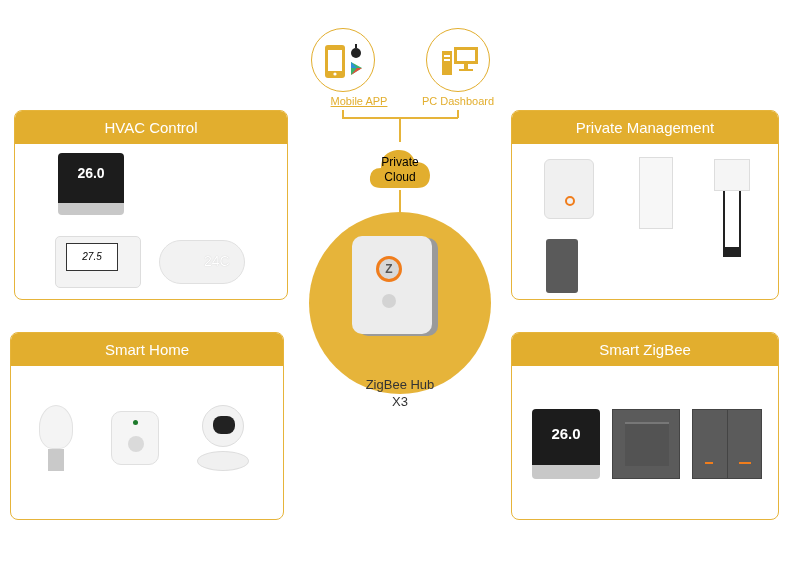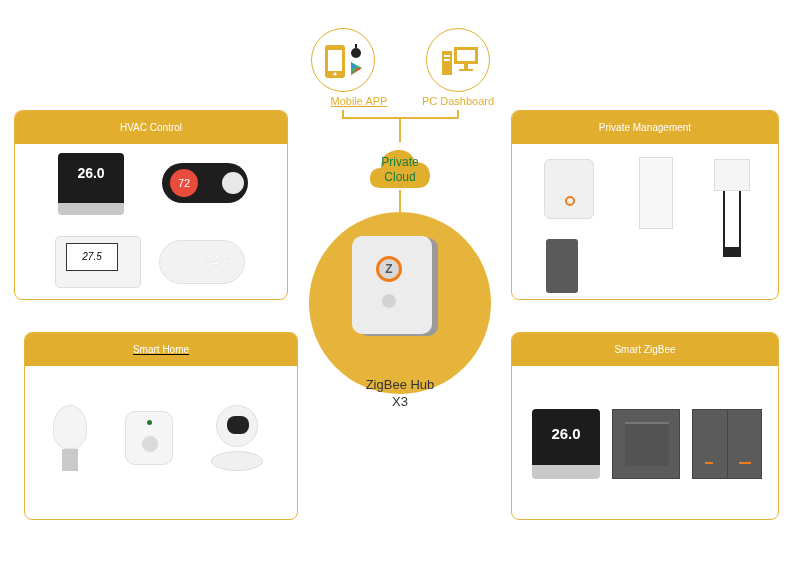--- a/index.html
+++ b/index.html
@@ -1,19 +1,19 @@
 <!DOCTYPE html>
 <html><head>
 <meta charset="utf-8">
 <style>
   * { box-sizing: border-box; margin: 0; padding: 0; }
   body { width: 800px; height: 566px; background: #ffffff; position: relative; overflow: hidden; font-family: "Liberation Sans", "DejaVu Sans", sans-serif; }
   .abs { position: absolute; }
   .panel { position: absolute; border: 1.5px solid #e6b43a; border-radius: 8px; background: #fff; overflow: hidden; }
-  .panel-head { height: 33px; background: #e2ae2e; color: #fff; font-size: 10px; text-align: center; line-height: 33px; }
+  .panel-head { height: 33px; background: #e2ae2e; color: #fff; font-size: 15px; text-align: center; line-height: 33px; }
   .top-circle { position: absolute; width: 64px; height: 64px; border: 1.5px solid #e2ae2e; border-radius: 50%; background: #fff; }
   .top-label { position: absolute; font-size: 11px; color: #e2ae2e; text-align: center; }
   .line { position: absolute; background: #e6b43a; }
   .device { position: absolute; }
 </style>
 </head>
 <body>
 
 <div class="top-circle" style="left:311px;top:28px;">
   <svg width="64" height="64" viewBox="0 0 64 64">
@@ -47,45 +47,41 @@
 <div class="top-label" style="left:412px;top:95px;width:92px;">PC Dashboard</div>
 
 <div class="line" style="left:342px;top:110px;width:1.5px;height:8px;"></div>
 <div class="line" style="left:457px;top:110px;width:1.5px;height:8px;"></div>
 <div class="line" style="left:342px;top:117px;width:116px;height:1.5px;"></div>
 <div class="line" style="left:399px;top:118px;width:1.5px;height:24px;"></div>
 
 <svg class="abs" style="left:367px;top:140px;" width="66" height="52" viewBox="0 0 66 52">
   <path d="M14 48 Q2 48 3 37 Q4 28 14 28 Q14 12 30 10 Q44 9 48 22 Q62 22 63 35 Q63 48 50 48 Z" fill="#e2ae2e"></path>
 </svg>
-<div class="abs" style="left:367px;top:155px;width:66px;text-align:center;color:#15803d;font-size:12px;line-height:15px;">
+<div class="abs" style="left:367px;top:155px;width:66px;text-align:center;color:#000000;font-size:12px;line-height:15px;">
   <div>Private</div>
   <div>Cloud</div>
 </div>
 <div class="line" style="left:399px;top:190px;width:1.5px;height:24px;"></div>
 
 <div class="abs" style="left:309px;top:212px;width:182px;height:182px;border-radius:50%;background:#e6b43a;"></div>
 <div class="abs" style="left:352px;top:236px;width:92px;height:98px;">
   <div style="position:absolute;left:0;top:0;width:80px;height:98px;background:#ececec;border-radius:10px;box-shadow:6px 2px 0 #9a9a9a;"></div>
   <div style="position:absolute;left:24px;top:20px;width:26px;height:26px;border-radius:50%;border:3px solid #f07d1c;background:#d8d8d8;color:#555;font-size:12px;font-weight:bold;text-align:center;line-height:20px;">Z</div>
   <div style="position:absolute;left:30px;top:58px;width:14px;height:14px;border-radius:50%;background:#d3d3d3;"></div>
 </div>
 <div class="abs" style="left:340px;top:356px;width:120px;text-align:center;color:#333;font-size:13px;line-height:17px;margin-top:20px;">
   <div>ZigBee Hub</div>
   <div>X3</div>
 </div>
 
 <div class="panel" style="left:14px;top:110px;width:274px;height:190px;">
   <div class="panel-head">HVAC Control</div>
   <div class="device" style="left:43px;top:42px;width:66px;height:62px;background:#1c1c1c;border-radius:4px;border-bottom:12px solid #c8c8c8;">
     <div style="color:#fff;font-size:14px;font-weight:bold;text-align:center;margin-top:12px;">26.0</div>
-  </div>
-  <div class="device" style="left:147px;top:52px;width:86px;height:40px;background:#1e1e1e;border-radius:20px;">
-    <div style="position:absolute;left:8px;top:6px;width:28px;height:28px;border-radius:50%;background:#e94b3c;color:#fff;font-size:11px;text-align:center;line-height:28px;">72</div>
-    <div style="position:absolute;left:60px;top:9px;width:22px;height:22px;border-radius:50%;background:#e8e8e8;"></div>
   </div>
   <div class="device" style="left:40px;top:125px;width:86px;height:52px;background:#f3f3f3;border-radius:5px;border:1px solid #ddd;">
     <div style="position:absolute;left:10px;top:6px;width:52px;height:28px;background:#fff;border:1px solid #333;font-size:10px;font-style:italic;text-align:center;line-height:26px;">27.5</div>
   </div>
   <div class="device" style="left:144px;top:129px;width:86px;height:44px;background:#f2f2f2;border-radius:22px;border:1px solid #e0e0e0;">
     <div style="position:absolute;left:44px;top:12px;color:#fff;font-size:14px;text-shadow:0 0 1px #bbb;">24C</div>
   </div>
 </div>
 
 <div class="panel" style="left:511px;top:110px;width:268px;height:190px;">
@@ -94,21 +90,21 @@
     <div style="position:absolute;left:20px;top:36px;width:10px;height:10px;border-radius:50%;border:2px solid #f07d1c;"></div>
   </div>
   <div class="device" style="left:127px;top:46px;width:34px;height:72px;background:#f7f7f7;border:1px solid #ddd;"></div>
   <div class="device" style="left:202px;top:48px;width:36px;height:98px;">
     <div style="width:36px;height:32px;background:#f5f5f5;border:1px solid #ddd;"></div>
     <div style="margin:0 auto;width:18px;height:66px;border-left:2px solid #222;border-right:2px solid #222;border-bottom:10px solid #222;"></div>
   </div>
   <div class="device" style="left:34px;top:128px;width:32px;height:54px;background:#5a5a5a;border-radius:3px;"></div>
 </div>
 
-<div class="panel" style="left:24px;top:332px;width:274px;height:188px;text-decoration:underline;">
+<div class="panel" style="left:10px;top:332px;width:274px;height:188px;">
   <div class="panel-head">Smart Home</div>
   <div class="device" style="left:28px;top:72px;width:34px;height:70px;">
     <div style="width:34px;height:44px;border-radius:50% 50% 40% 40%;background:#f4f4f4;border:1px solid #e2e2e2;"></div>
     <div style="margin:0 auto;width:16px;height:22px;background:#c9c9c9;"></div>
   </div>
   <div class="device" style="left:100px;top:78px;width:48px;height:54px;background:#f5f5f5;border-radius:10px;border:1px solid #e0e0e0;">
     <div style="position:absolute;left:21px;top:8px;width:5px;height:5px;border-radius:50%;background:#1d7a2b;"></div>
     <div style="position:absolute;left:16px;top:24px;width:16px;height:16px;border-radius:50%;background:#dadada;"></div>
   </div>
   <div class="device" style="left:186px;top:72px;width:52px;height:70px;">

